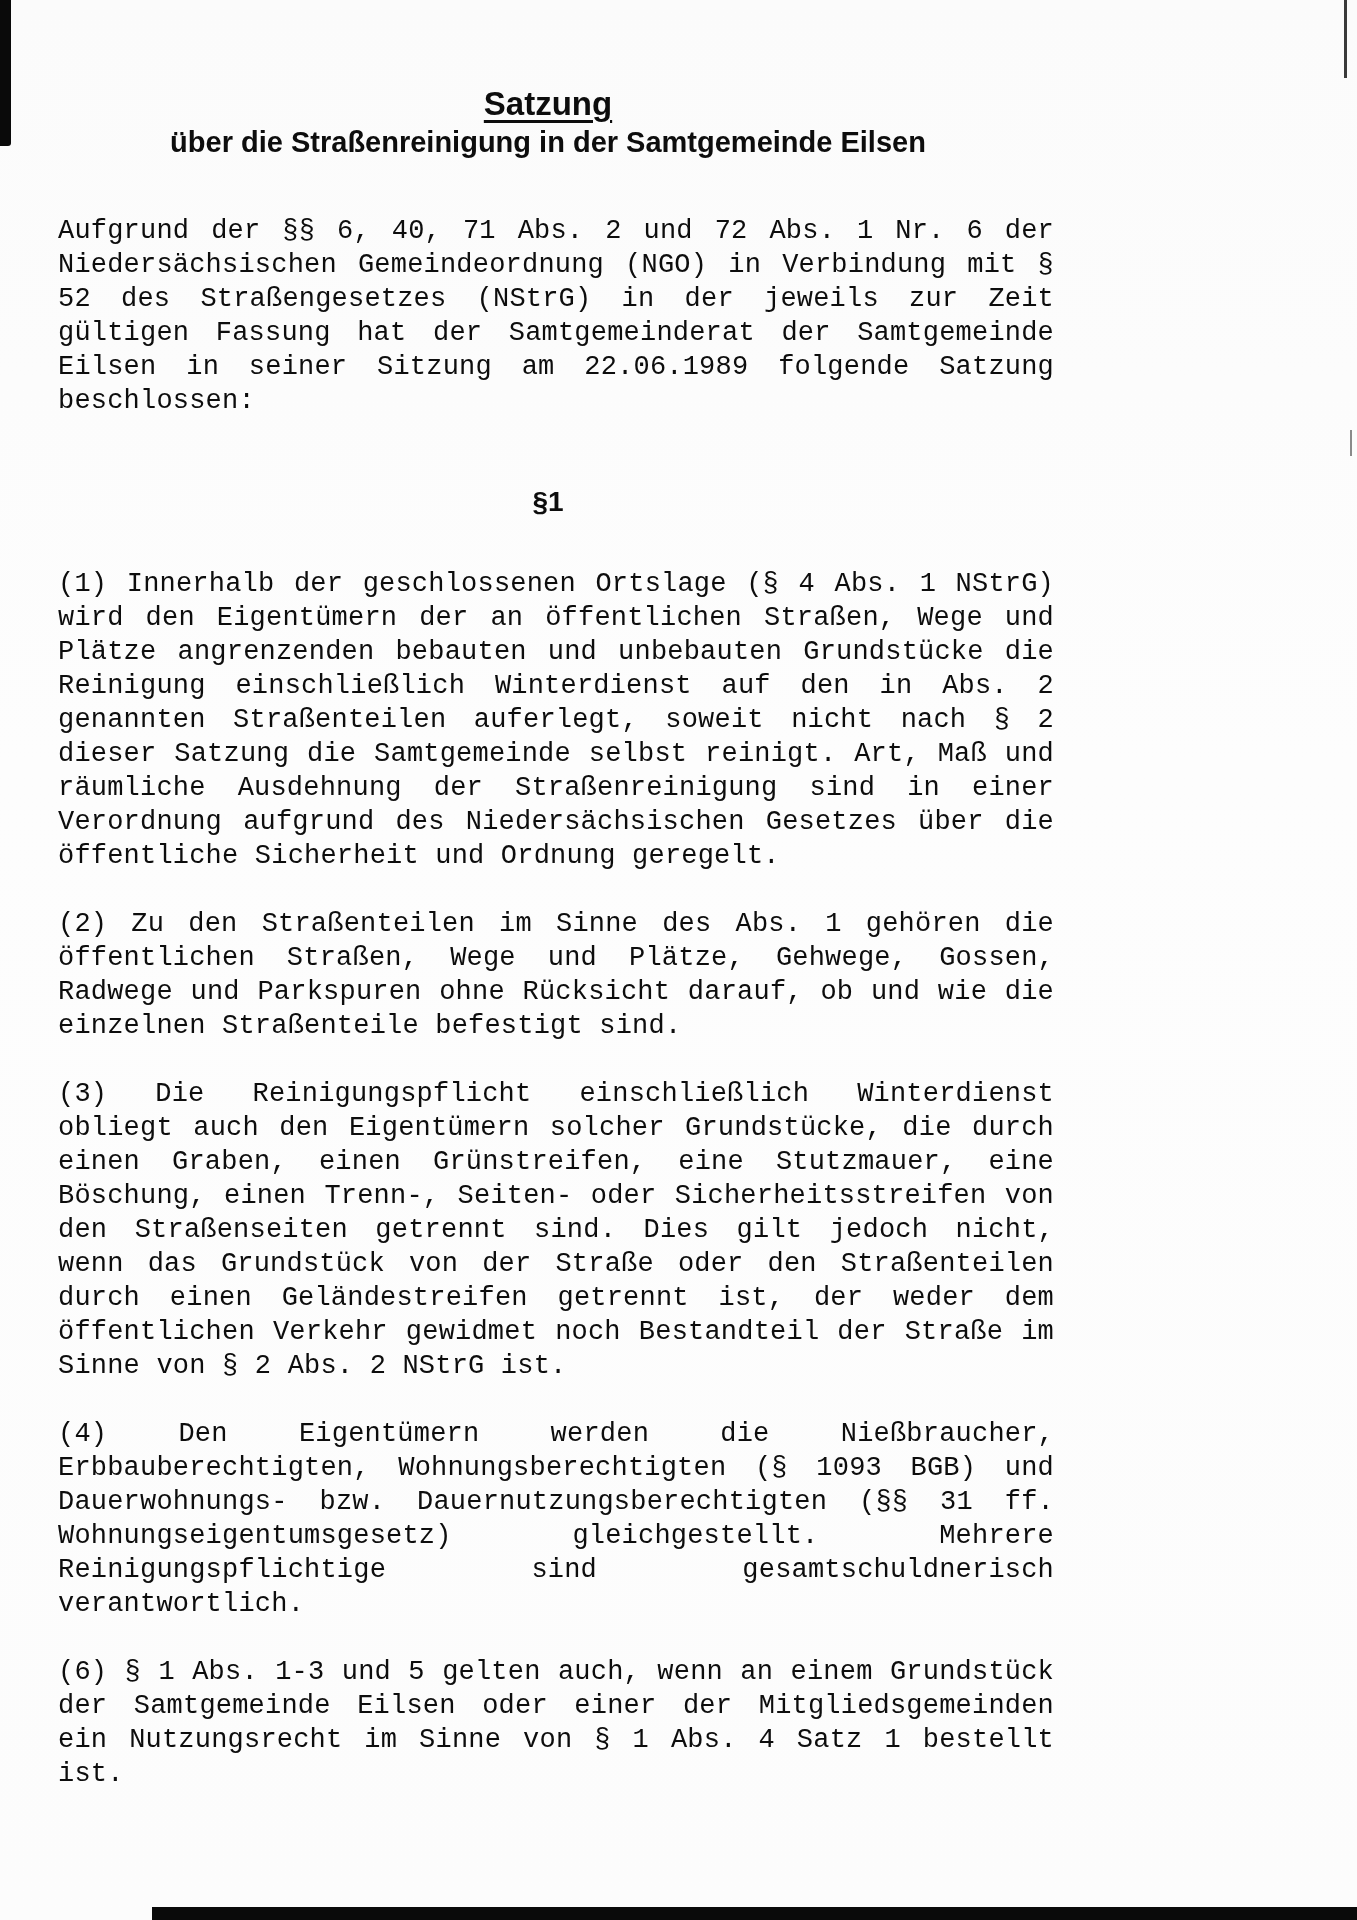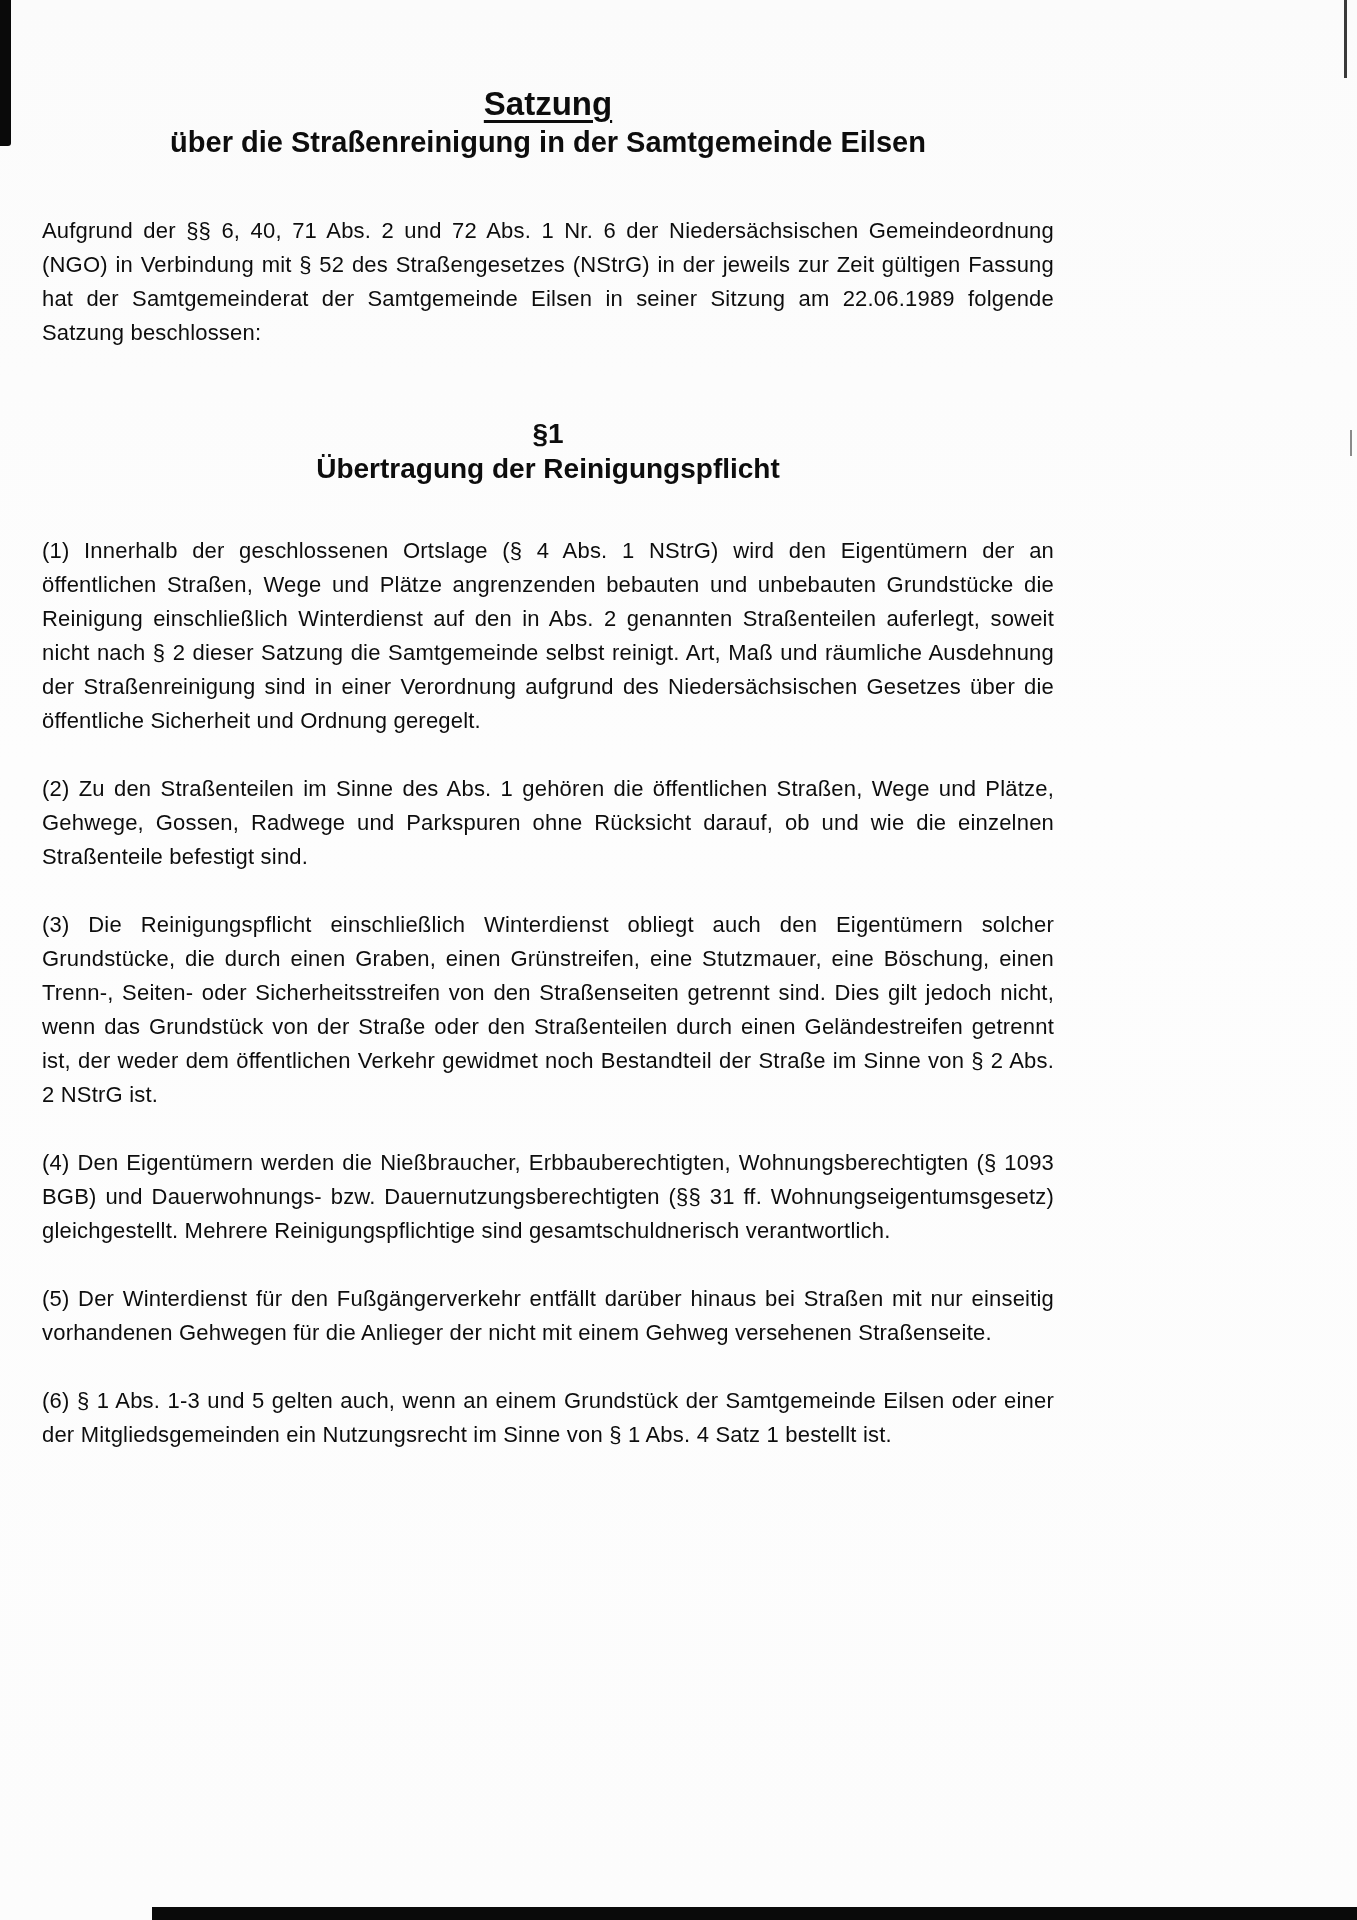--- a/index.html
+++ b/index.html
@@ -58,25 +58,26 @@
   }
   h2.doc-subtitle {
     font-size: 29px;
     font-weight: bold;
     margin: 0;
     line-height: 40px;
     text-decoration-thickness: 3px;
     text-underline-offset: 5px;
   }
   p.body-par {
-    font-size: 22px;
+    font-size: 27px;
     line-height: 34px;
     text-align: justify;
-    margin: 0 0 34px 0;
+    margin: 0 0 34px 16px;
     letter-spacing: 0.2px;
+    font-family: Liberation Mono, monospace;
   }
   p.intro-par {
     margin-bottom: 66px;
   }
   .section-head {
     text-align: center;
     font-weight: bold;
     font-size: 28px;
     line-height: 35px;
     margin-bottom: 48px;
@@ -96,29 +97,27 @@
 
     <div class="title-block">
       <h1 class="doc-title">Satzung</h1>
       <h2 class="doc-subtitle">über die Straßenreinigung in der Samtgemeinde Eilsen</h2>
     </div>
 
     <p class="body-par intro-par">Aufgrund der §§ 6, 40, 71 Abs. 2 und 72 Abs. 1 Nr. 6 der Niedersächsischen Gemeindeordnung (NGO) in Verbindung mit § 52 des Straßengesetzes (NStrG) in der jeweils zur Zeit gültigen Fassung hat der Samtgemeinderat der Samtgemeinde Eilsen in seiner Sitzung am 22.06.1989 folgende Satzung beschlossen:</p>
 
     <div class="section-head">
       <div>§1</div>
-      <div>Übertragung der Reinigungspflicht</div>
     </div>
 
     <p class="body-par">(1) Innerhalb der geschlossenen Ortslage (§ 4 Abs. 1 NStrG) wird den Eigentümern der an öffentlichen Straßen, Wege und Plätze angrenzenden bebauten und unbebauten Grundstücke die Reinigung einschließlich Winterdienst auf den in Abs. 2 genannten Straßenteilen auferlegt, soweit nicht nach § 2 dieser Satzung die Samtgemeinde selbst reinigt. Art, Maß und räumliche Ausdehnung der Straßenreinigung sind in einer Verordnung aufgrund des Niedersächsischen Gesetzes über die öffentliche Sicherheit und Ordnung geregelt.</p>
 
     <p class="body-par">(2) Zu den Straßenteilen im Sinne des Abs. 1 gehören die öffentlichen Straßen, Wege und Plätze, Gehwege, Gossen, Radwege und Parkspuren ohne Rücksicht darauf, ob und wie die einzelnen Straßenteile befestigt sind.</p>
 
     <p class="body-par">(3) Die Reinigungspflicht einschließlich Winterdienst obliegt auch den Eigentümern solcher Grundstücke, die durch einen Graben, einen Grünstreifen, eine Stutzmauer, eine Böschung, einen Trenn-, Seiten- oder Sicherheitsstreifen von den Straßenseiten getrennt sind. Dies gilt jedoch nicht, wenn das Grundstück von der Straße oder den Straßenteilen durch einen Geländestreifen getrennt ist, der weder dem öffentlichen Verkehr gewidmet noch Bestandteil der Straße im Sinne von § 2 Abs. 2 NStrG ist.</p>
 
     <p class="body-par">(4) Den Eigentümern werden die Nießbraucher, Erbbauberechtigten, Wohnungsberechtigten (§ 1093 BGB) und Dauerwohnungs- bzw. Dauernutzungsberechtigten (§§ 31 ff. Wohnungseigentumsgesetz) gleichgestellt. Mehrere Reinigungspflichtige sind gesamtschuldnerisch verantwortlich.</p>
 
-    <p class="body-par">(5) Der Winterdienst für den Fußgängerverkehr entfällt darüber hinaus bei Straßen mit nur einseitig vorhandenen Gehwegen für die Anlieger der nicht mit einem Gehweg versehenen Straßenseite.</p>
 
     <p class="body-par">(6) § 1 Abs. 1-3 und 5 gelten auch, wenn an einem Grundstück der Samtgemeinde Eilsen oder einer der Mitgliedsgemeinden ein Nutzungsrecht im Sinne von § 1 Abs. 4 Satz 1 bestellt ist.</p>
 
   </div>
 </div>
 
 </body></html>

